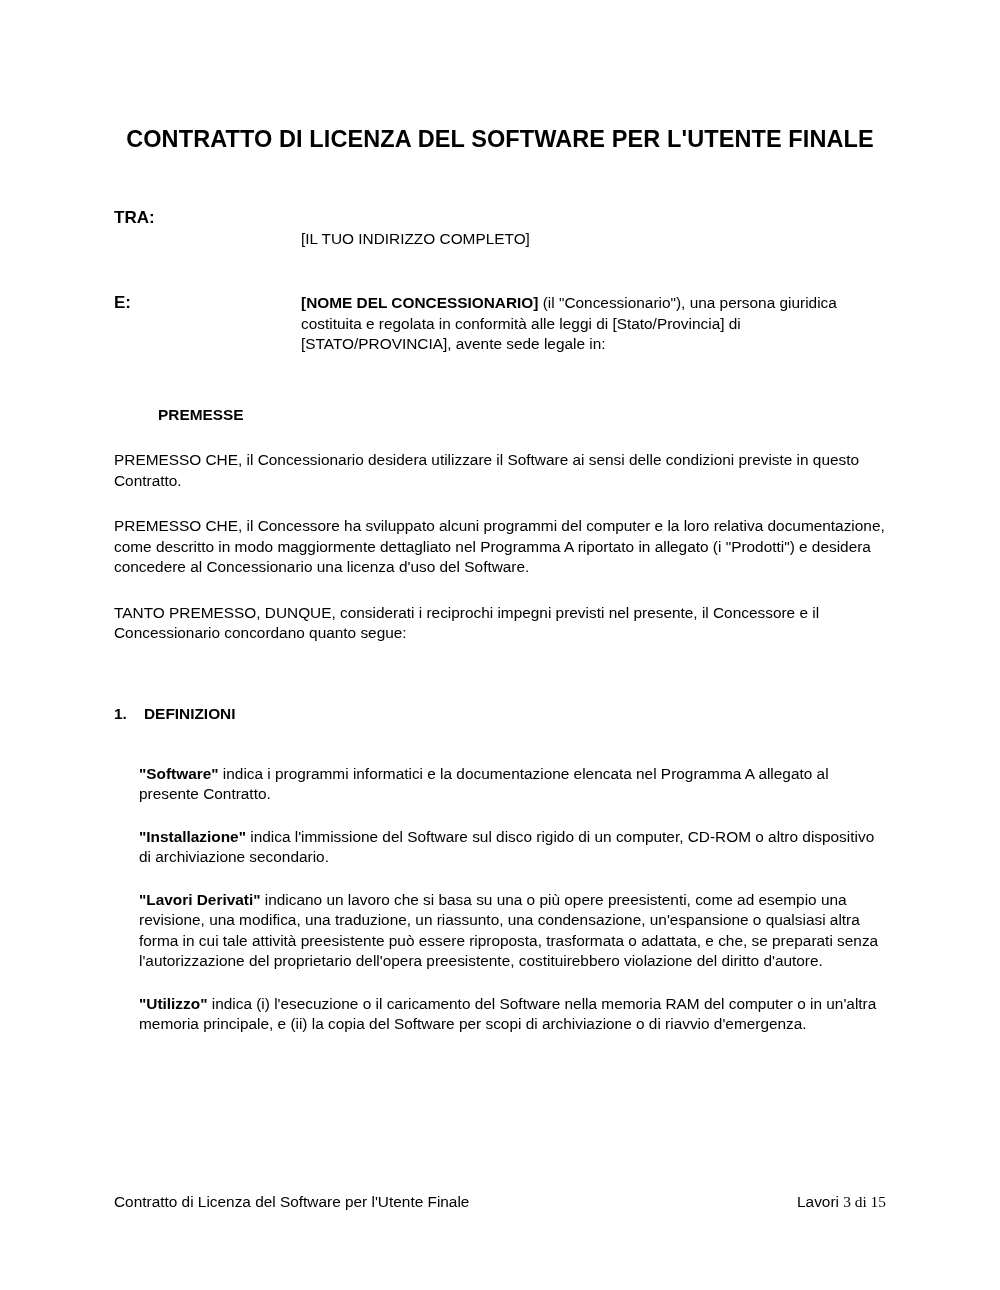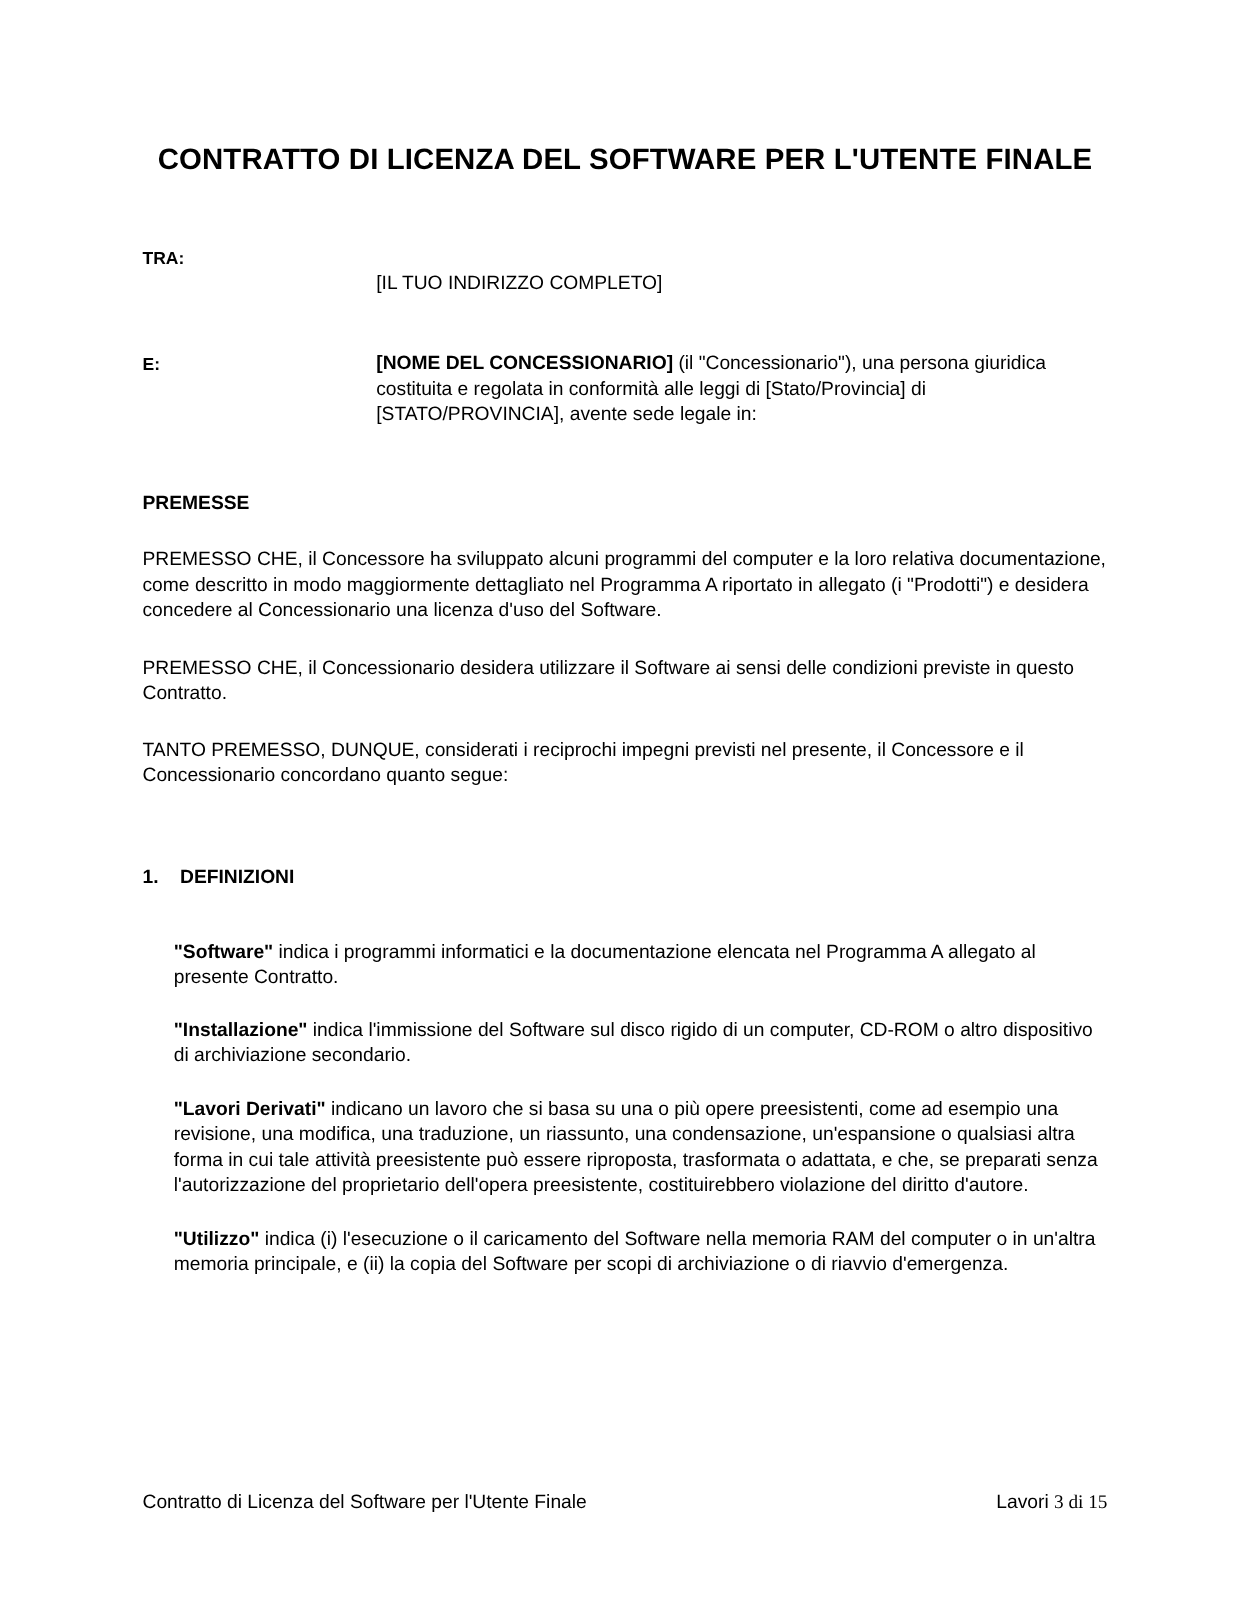--- a/index.html
+++ b/index.html
@@ -12,21 +12,21 @@
     height: 1290px;
     font-family: "Liberation Sans", sans-serif;
     color: #000000;
     -webkit-font-smoothing: antialiased;
   }
   .page {
     position: relative;
     width: 1000px;
     height: 1218px;
     box-sizing: border-box;
-    padding: 4px 114px;
+    padding: 16px 114px;
     background: #ffffff;
   }
 
   
   .doc-title {
     margin: 0;
     padding-top: 107px;
     font-size: 23.5px;
     font-weight: bold;
     line-height: 33px;
@@ -48,40 +48,40 @@
   
   .party-block {
     display: flex;
     align-items: flex-start;
   }
   .party-tra { padding-top: 52px; }
   .party-e   { padding-top: 44px; }
 
   .party-label {
     flex: 0 0 187px;
-    font-size: 14px;
+    font-size: 17px;
     line-height: 20.5px;
     font-weight: bold;
   }
   .party-body {
     flex: 1 1 auto;
     font-size: 15.4px;
     line-height: 20.5px;
   }
   .party-body .party-name { font-weight: bold; }
   .party-address { padding-top: 20.5px; }
 
   
   .section-heading {
     margin: 0;
     font-size: 15.4px;
     line-height: 20.5px;
     font-weight: bold;
   }
-  .premesse-heading { padding-top: 50px; }
+  .premesse-heading { padding-top: 50px; margin-left: 44px; }
 
   .numbered-heading {
     display: flex;
     padding-top: 48px;
     font-size: 15.4px;
     line-height: 20.5px;
     font-weight: bold;
   }
   .numbered-heading .num { flex: 0 0 30px; }
   .gap-25 { padding-top: 25px; }
@@ -131,22 +131,22 @@
 
   <div class="party-block party-e">
     <div class="party-label">E:</div>
     <div class="party-body">
       <div><span class="party-name">[NOME DEL CONCESSIONARIO]</span><span> (il "Concessionario"), una persona giuridica costituita e regolata in conformità alle leggi di [Stato/Provincia] di [STATO/PROVINCIA], avente sede legale in:</span></div>
     </div>
   </div>
 
   <h2 class="section-heading premesse-heading">PREMESSE</h2>
 
+  <p class="para gap-25">PREMESSO CHE, il Concessionario desidera utilizzare il Software ai sensi delle condizioni previste in questo Contratto.</p>
   <p class="para gap-25">PREMESSO CHE, il Concessore ha sviluppato alcuni programmi del computer e la loro relativa documentazione, come descritto in modo maggiormente dettagliato nel Programma A riportato in allegato (i "Prodotti") e desidera concedere al Concessionario una licenza d'uso del Software.</p>
-  <p class="para gap-25">PREMESSO CHE, il Concessionario desidera utilizzare il Software ai sensi delle condizioni previste in questo Contratto.</p>
   <p class="para gap-25">TANTO PREMESSO, DUNQUE, considerati i reciprochi impegni previsti nel presente, il Concessore e il Concessionario concordano quanto segue:</p>
 
   <h2 class="numbered-heading">
     <span class="num">1.</span>
     <span>DEFINIZIONI</span>
   </h2>
 
 
   <div class="definitions-wrap">
 

